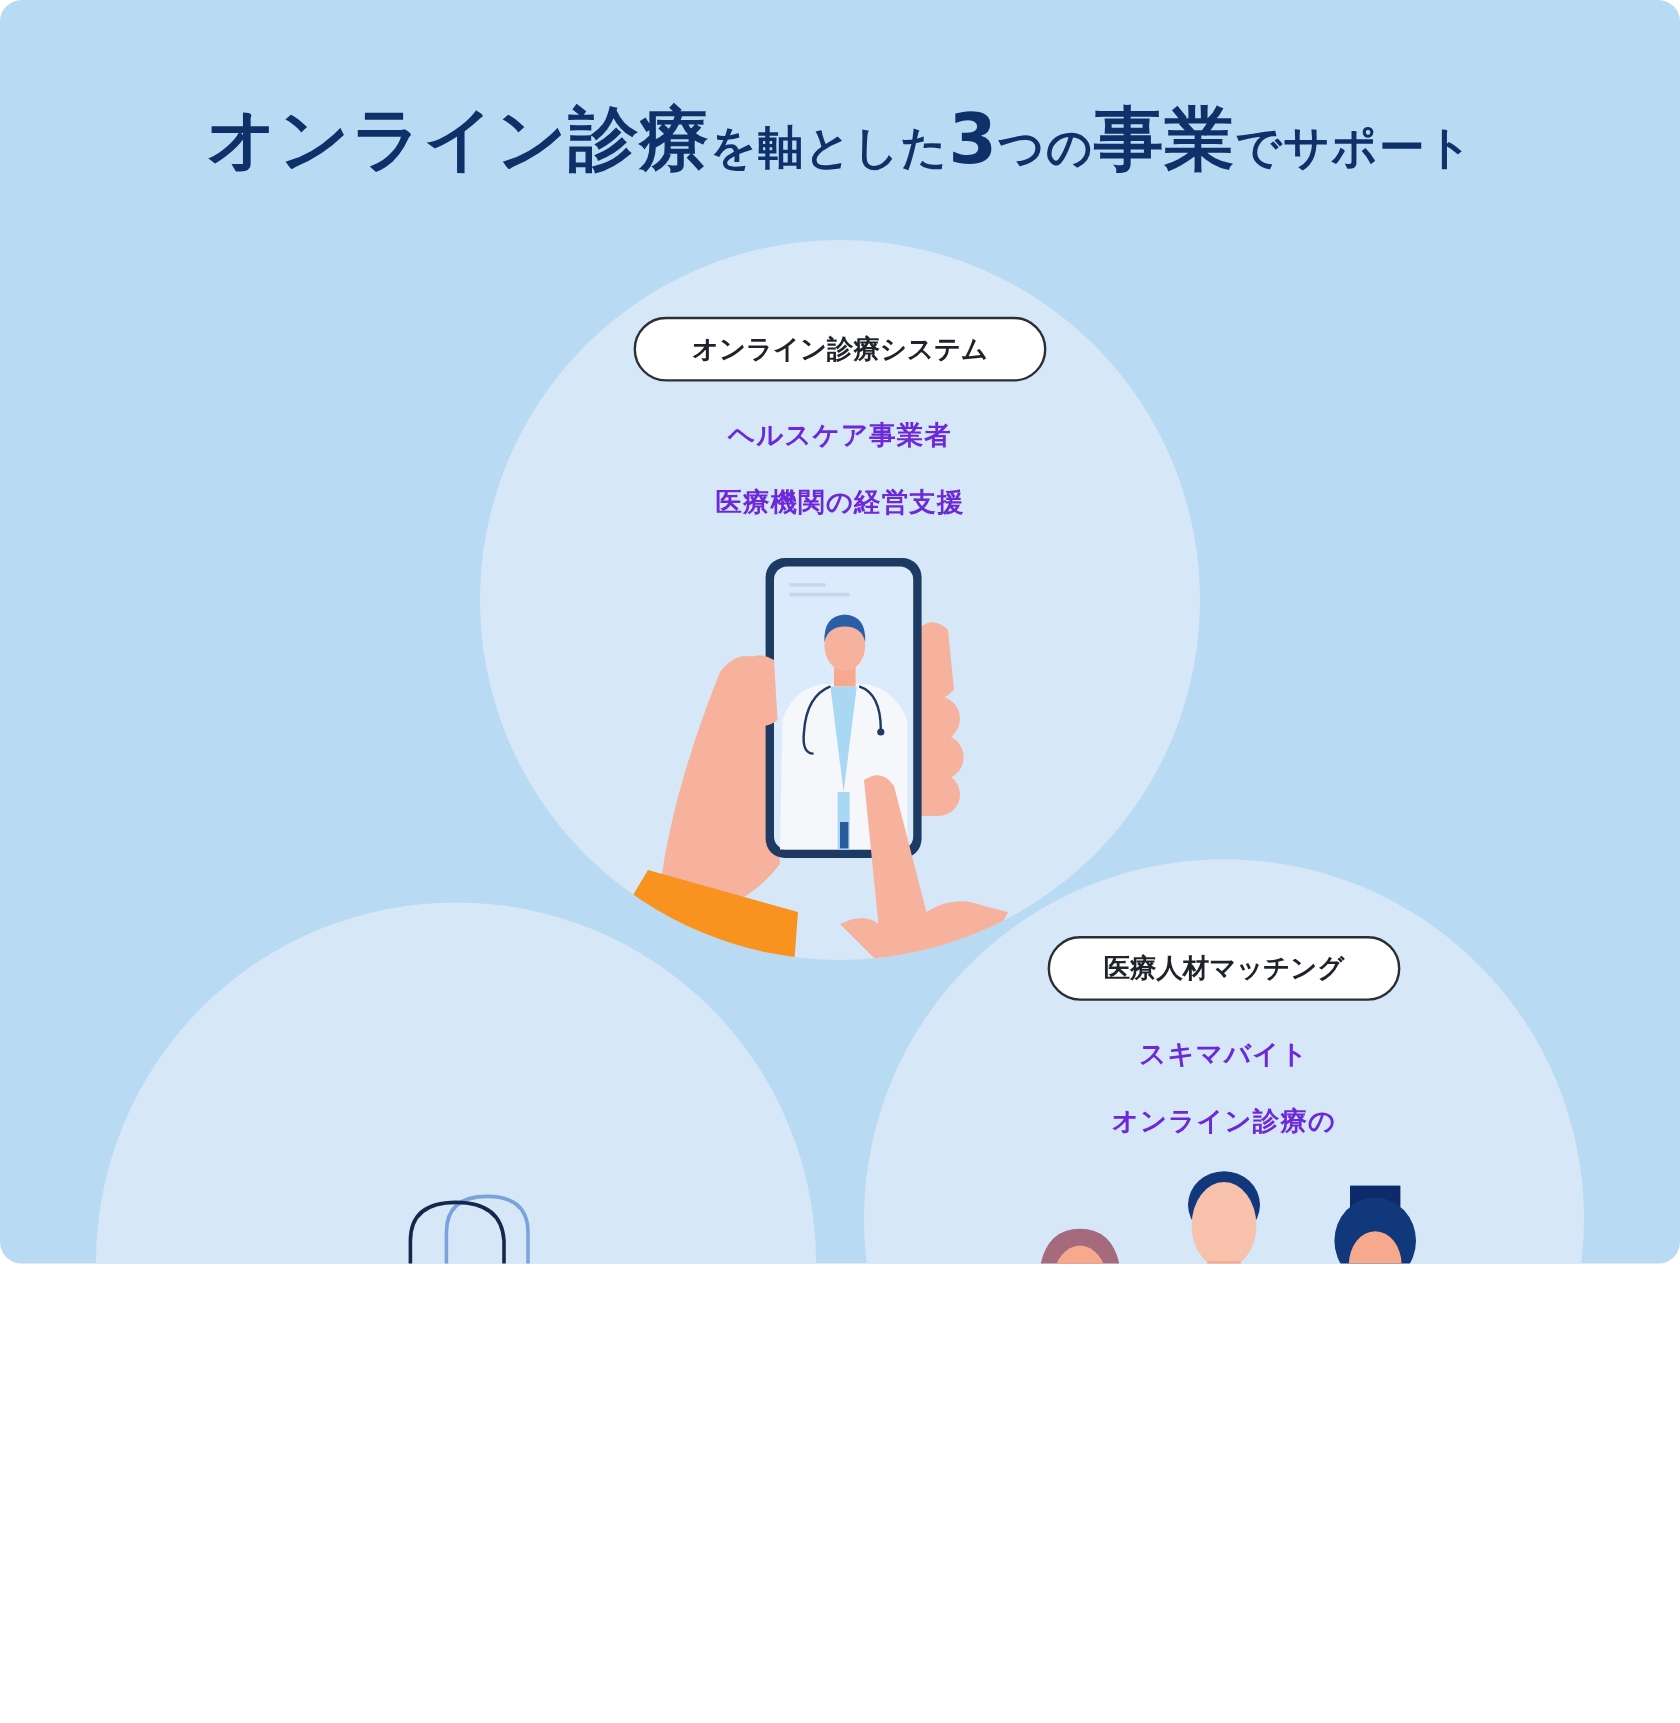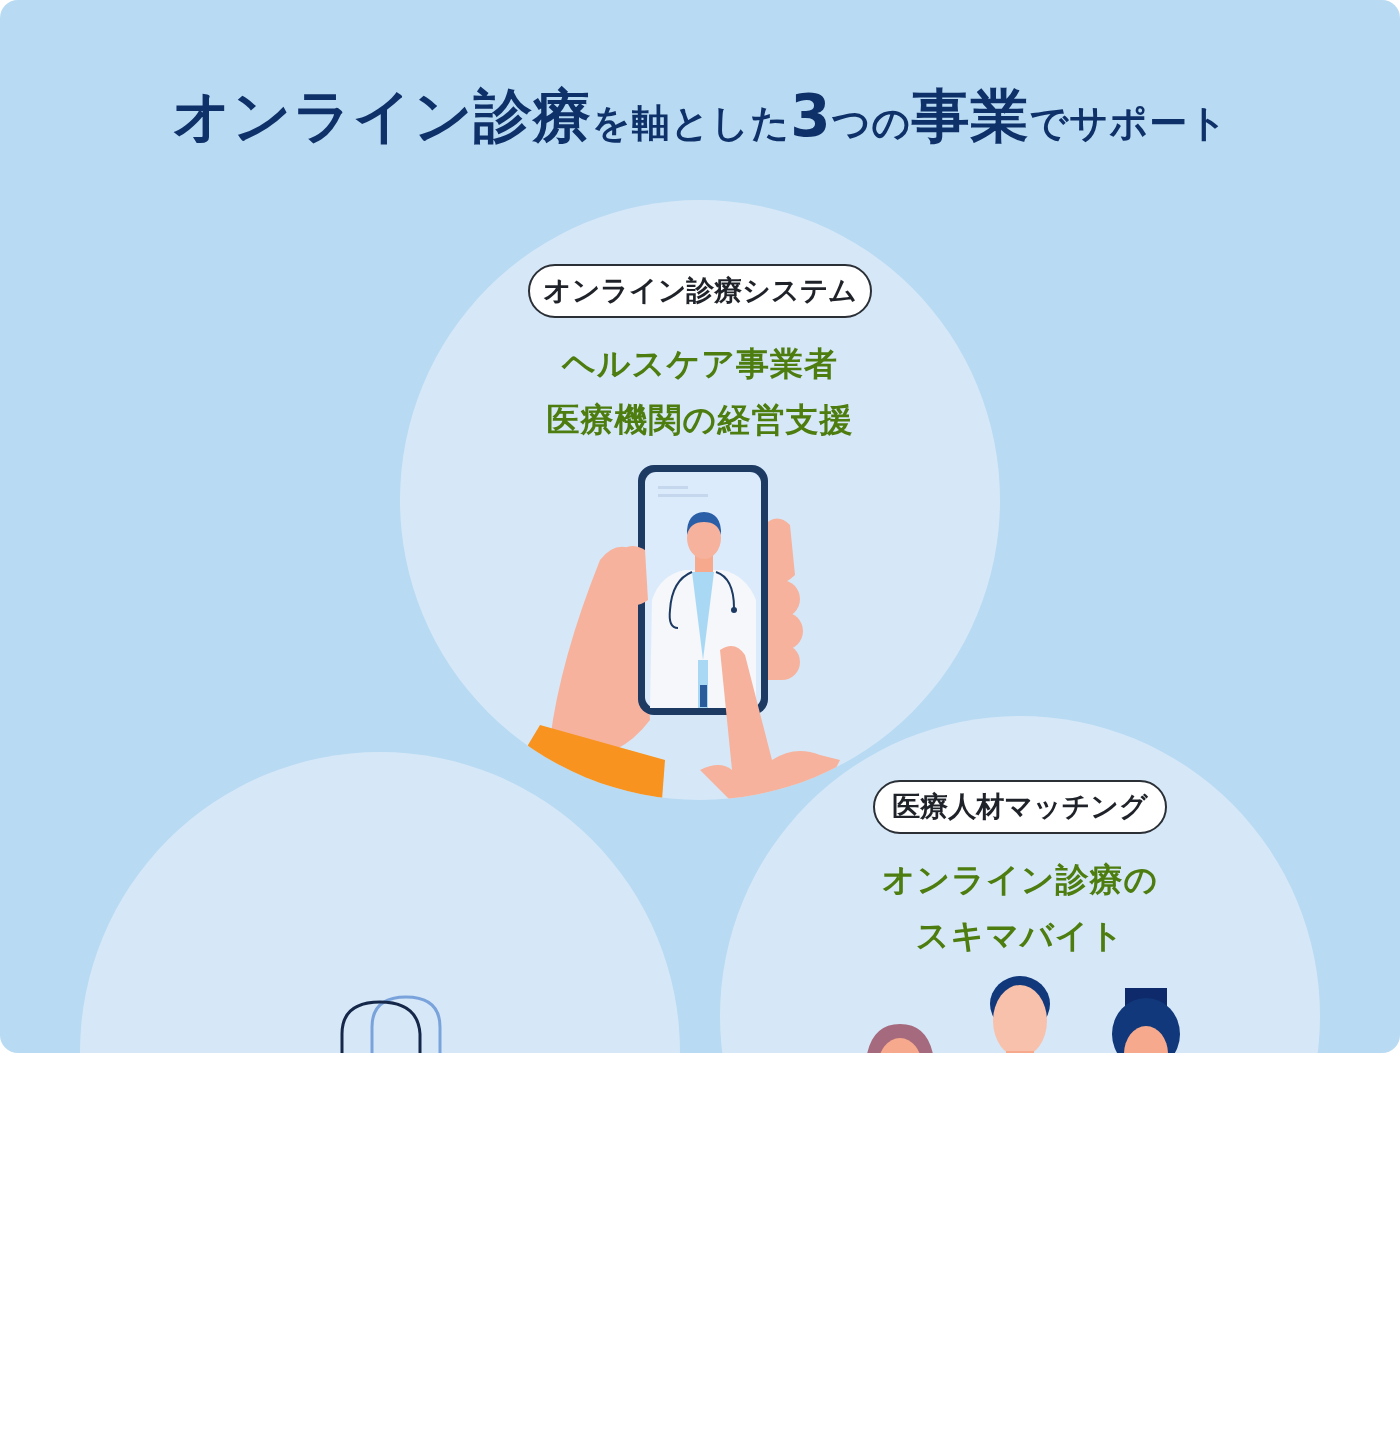--- a/index.html
+++ b/index.html
@@ -19,29 +19,29 @@
   .circle {
     position: absolute; width: 600px; height: 600px; border-radius: 50%;
     background: #d6e8f8; overflow: hidden;
   }
   .c-top { left: 400px; top: 200px; }
   .c-left { left: 80px; top: 752px; }
   .c-right { left: 720px; top: 716px; }
   .pill {
     position: absolute; left: 50%; transform: translateX(-50%);
     height: 54px; padding: 0 30px; border: 2px solid #2b2f36; border-radius: 27px;
-    background: #ffffff; color: #1f2329; font-size: 28px; font-weight: 700;
+    background: #ffffff; color: #1f2329; font-size: 22px; font-weight: 700;
     display: flex; align-items: center; justify-content: center; white-space: nowrap;
   }
   .c-top .pill { top: 64px; width: 344px; }
   .c-left .pill { top: 64px; width: 294px; }
   .c-right .pill { top: 64px; width: 294px; }
   .caption {
     position: absolute; left: 0; width: 600px; top: 136px;
-    text-align: center; color: #4d7c0f; font-size: 33px; font-weight: 700;
+    text-align: center; color: #6d28d9; font-size: 22px; font-weight: 700;
     line-height: 56px; letter-spacing: 1px;
   }
   .caption span { display: block; }
   .illus { position: absolute; left: 0; top: 0; width: 600px; height: 600px; }
 </style>
 </head>
 <body>
 
 <div class="canvas">
 
@@ -155,18 +155,18 @@
       <path d="M292 372 L308 372 L312 455 L300 470 L288 455 Z" fill="#0d4fa3"></path>
       <path d="M270 368 L282 385 L292 372 Z" fill="#cde6f6"></path>
       <path d="M330 368 L318 385 L308 372 Z" fill="#cde6f6"></path>
       <path d="M262 378 Q250 410 258 435 Q262 450 275 447" fill="none" stroke="#1d3a63" stroke-width="3"></path>
       <path d="M338 378 Q350 410 340 450" fill="none" stroke="#1d3a63" stroke-width="3"></path>
       <circle cx="338" cy="455" r="8" fill="#1d3a63"></circle>
       <circle cx="338" cy="455" r="3" fill="#ffffff"></circle>
     </svg>
     <div class="pill">医療人材マッチング</div>
     <div class="caption">
+      <span>スキマバイト</span>
       <span>オンライン診療の</span>
-      <span>スキマバイト</span>
     </div>
   </section>
 
 </div>
 
 </body></html>

